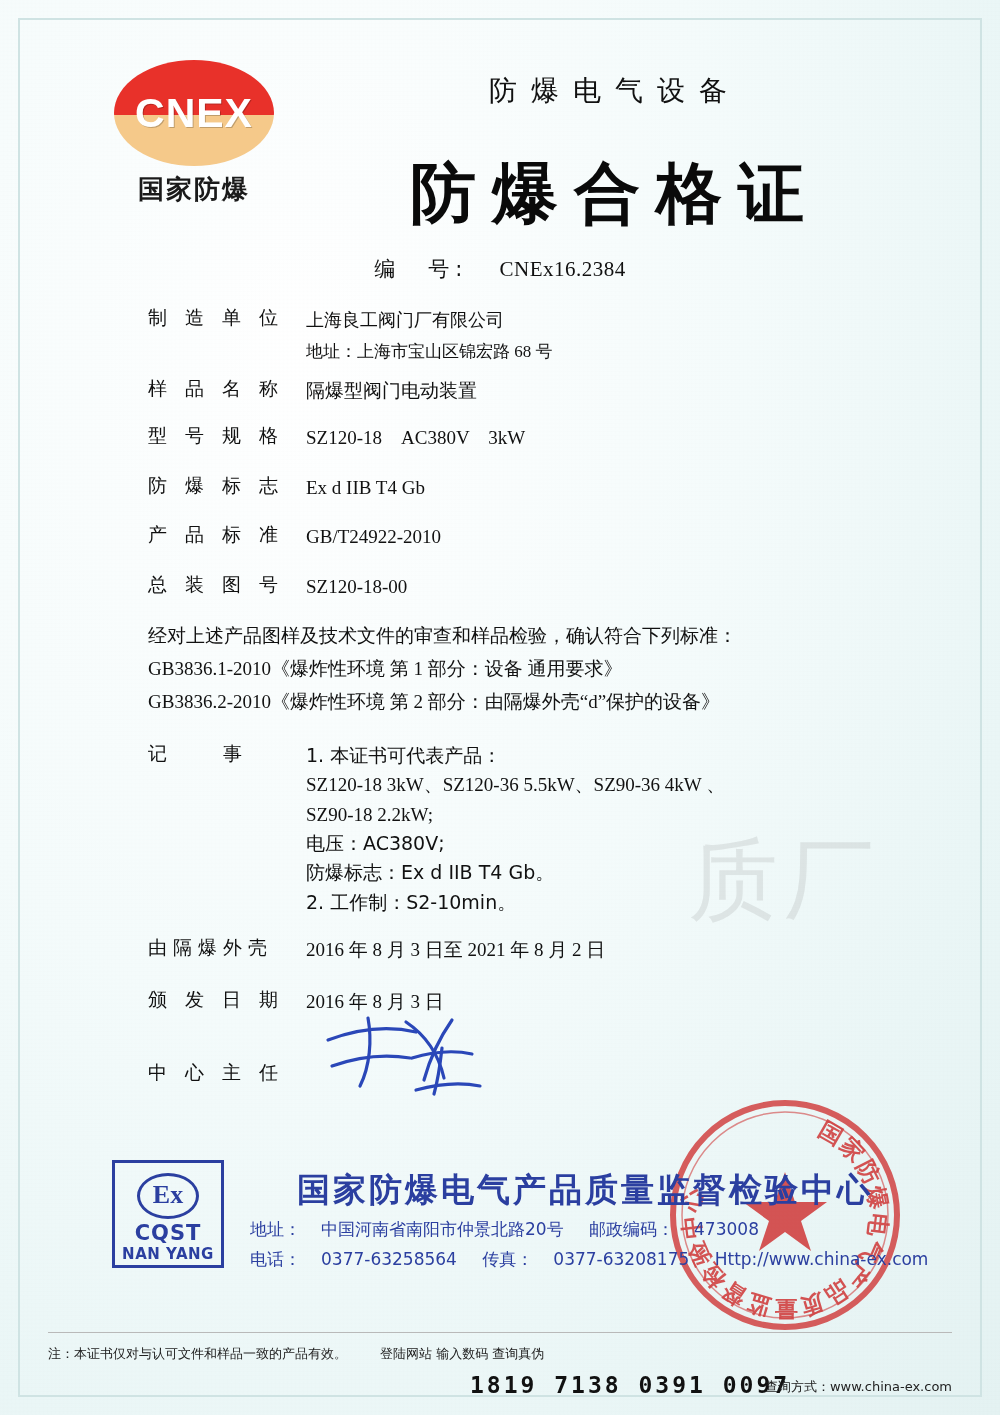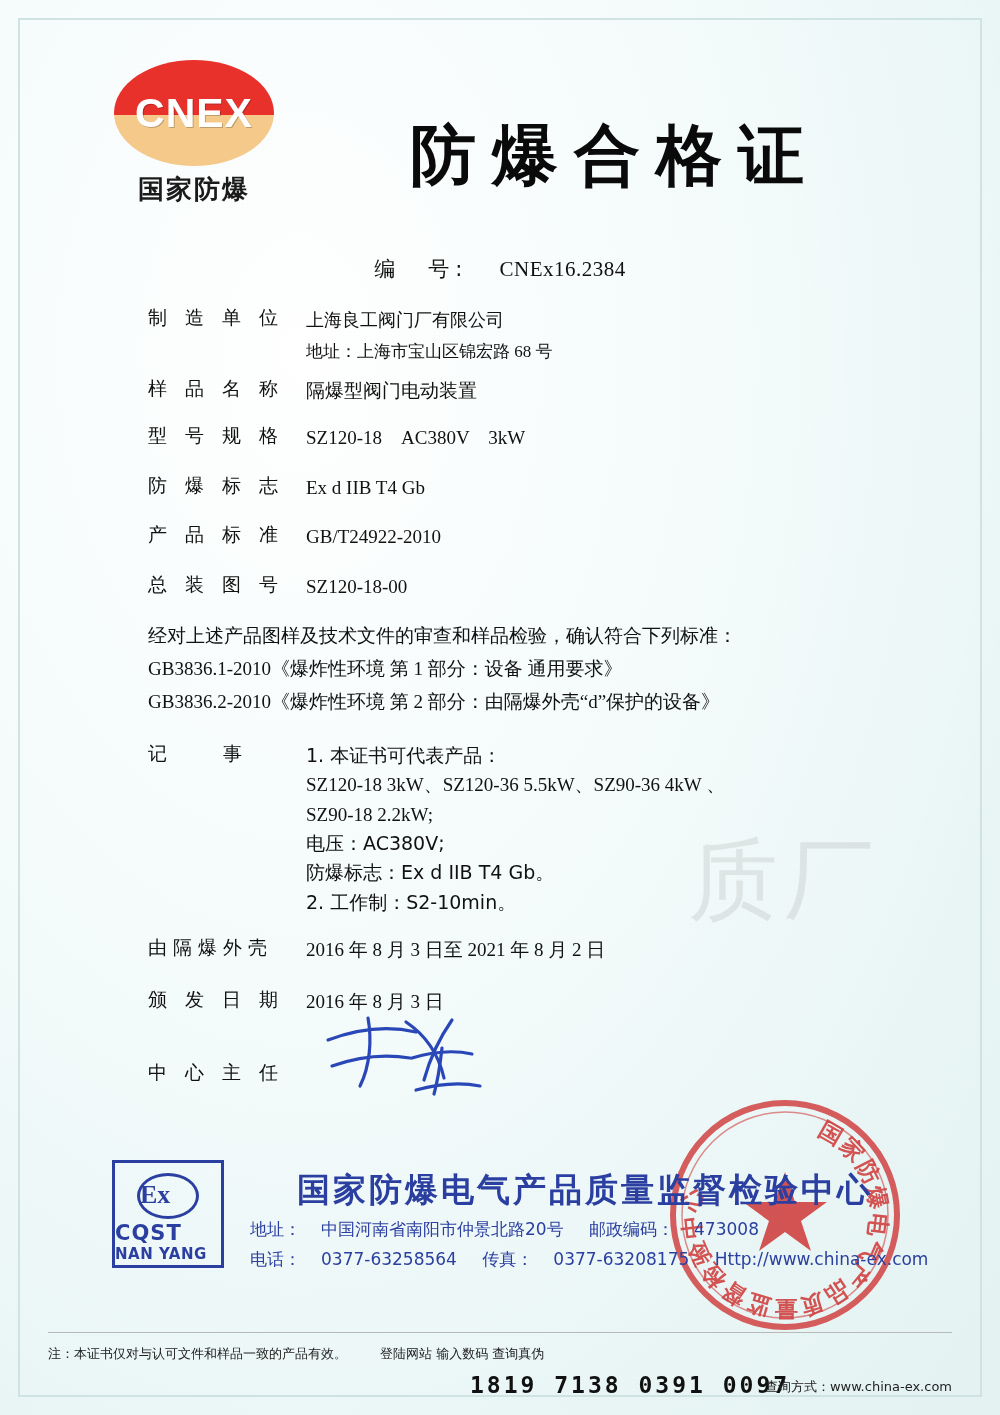--- a/index.html
+++ b/index.html
@@ -213,21 +213,21 @@
     top: 1160px;
     height: 140px;
   }
   .ex-badge {
     position: absolute;
     left: 112px;
     top: 0px;
     width: 112px;
     height: 108px;
     border: 3px solid #2b3fa0;
-    text-align: left;
+    text-align: center;
     color: #2b3fa0;
     font-family: "DejaVu Sans", "Liberation Sans", sans-serif;
     box-sizing: border-box;
     padding-top: 6px;
   }
   .ex-badge .ex-circle {
     width: 56px; height: 40px;
     margin: 4px auto 2px auto;
     border: 3px solid #2b3fa0;
     border-radius: 50%;
@@ -314,20 +314,21 @@
   <div class="border-outer"></div>
 
   <div class="header">
     <div class="logo">
       <div class="logo-ellipse">
         <span class="cnex">CNEX</span>
       </div>
       <div class="logo-sub">国家防爆</div>
     </div>
     <div class="title-block">
+      <div class="title-small">防爆电气设备</div>
       <div class="title-big">防爆合格证</div>
     </div>
   </div>
 
   <div class="cert-no">
     <span class="lbl">编　号:</span>
     <span class="val">CNEx16.2384</span>
   </div>
 
   <div class="fields">

